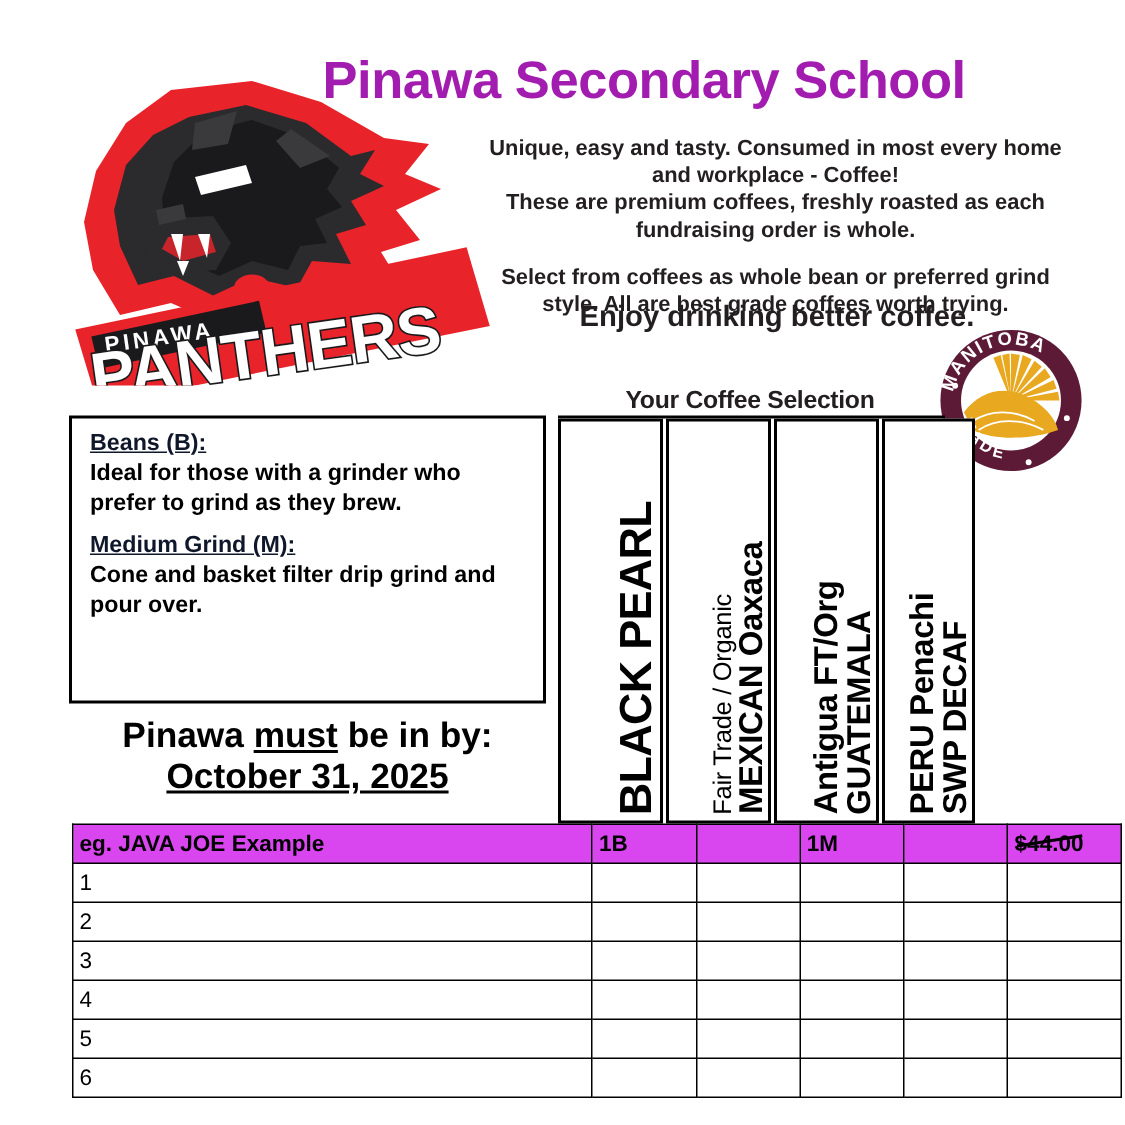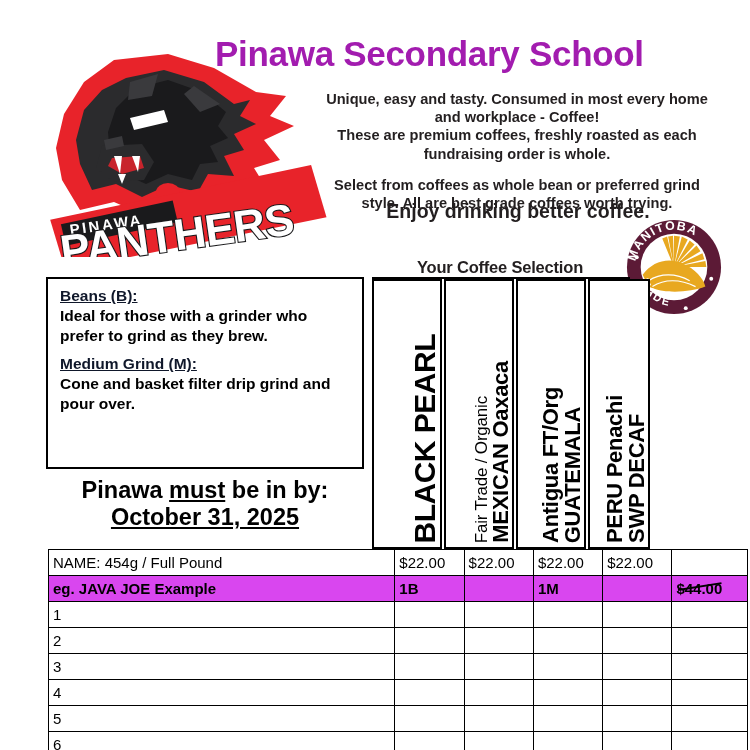--- a/index.html
+++ b/index.html
@@ -251,28 +251,20 @@
     <div class="colhead" style="left:216px; width:62px;">
       <div class="vstack" style="padding-left:1px;">
         <span class="vtext med">SWP DECAF</span>
         <span class="vtext med">PERU Penachi</span>
       </div>
     </div>
   </div>
 
   <table id="order-table">
     <tbody>
-      <tr>
-        <td class="c-name">NAME:  454g / Full Pound</td>
-        <td class="c-coffee price">$22.00</td>
-        <td class="c-coffee price">$22.00</td>
-        <td class="c-coffee price">$22.00</td>
-        <td class="c-coffee price">$22.00</td>
-        <td class="c-total"></td>
-      </tr>
 
       <tr class="example">
         <td class="c-name">eg. JAVA JOE      Example</td>
         <td class="c-coffee">1B</td>
         <td class="c-coffee"></td>
         <td class="c-coffee">1M</td>
         <td class="c-coffee"></td>
         <td class="c-total">
           <span class="strike-wrap">
             <span>$44.00</span>

